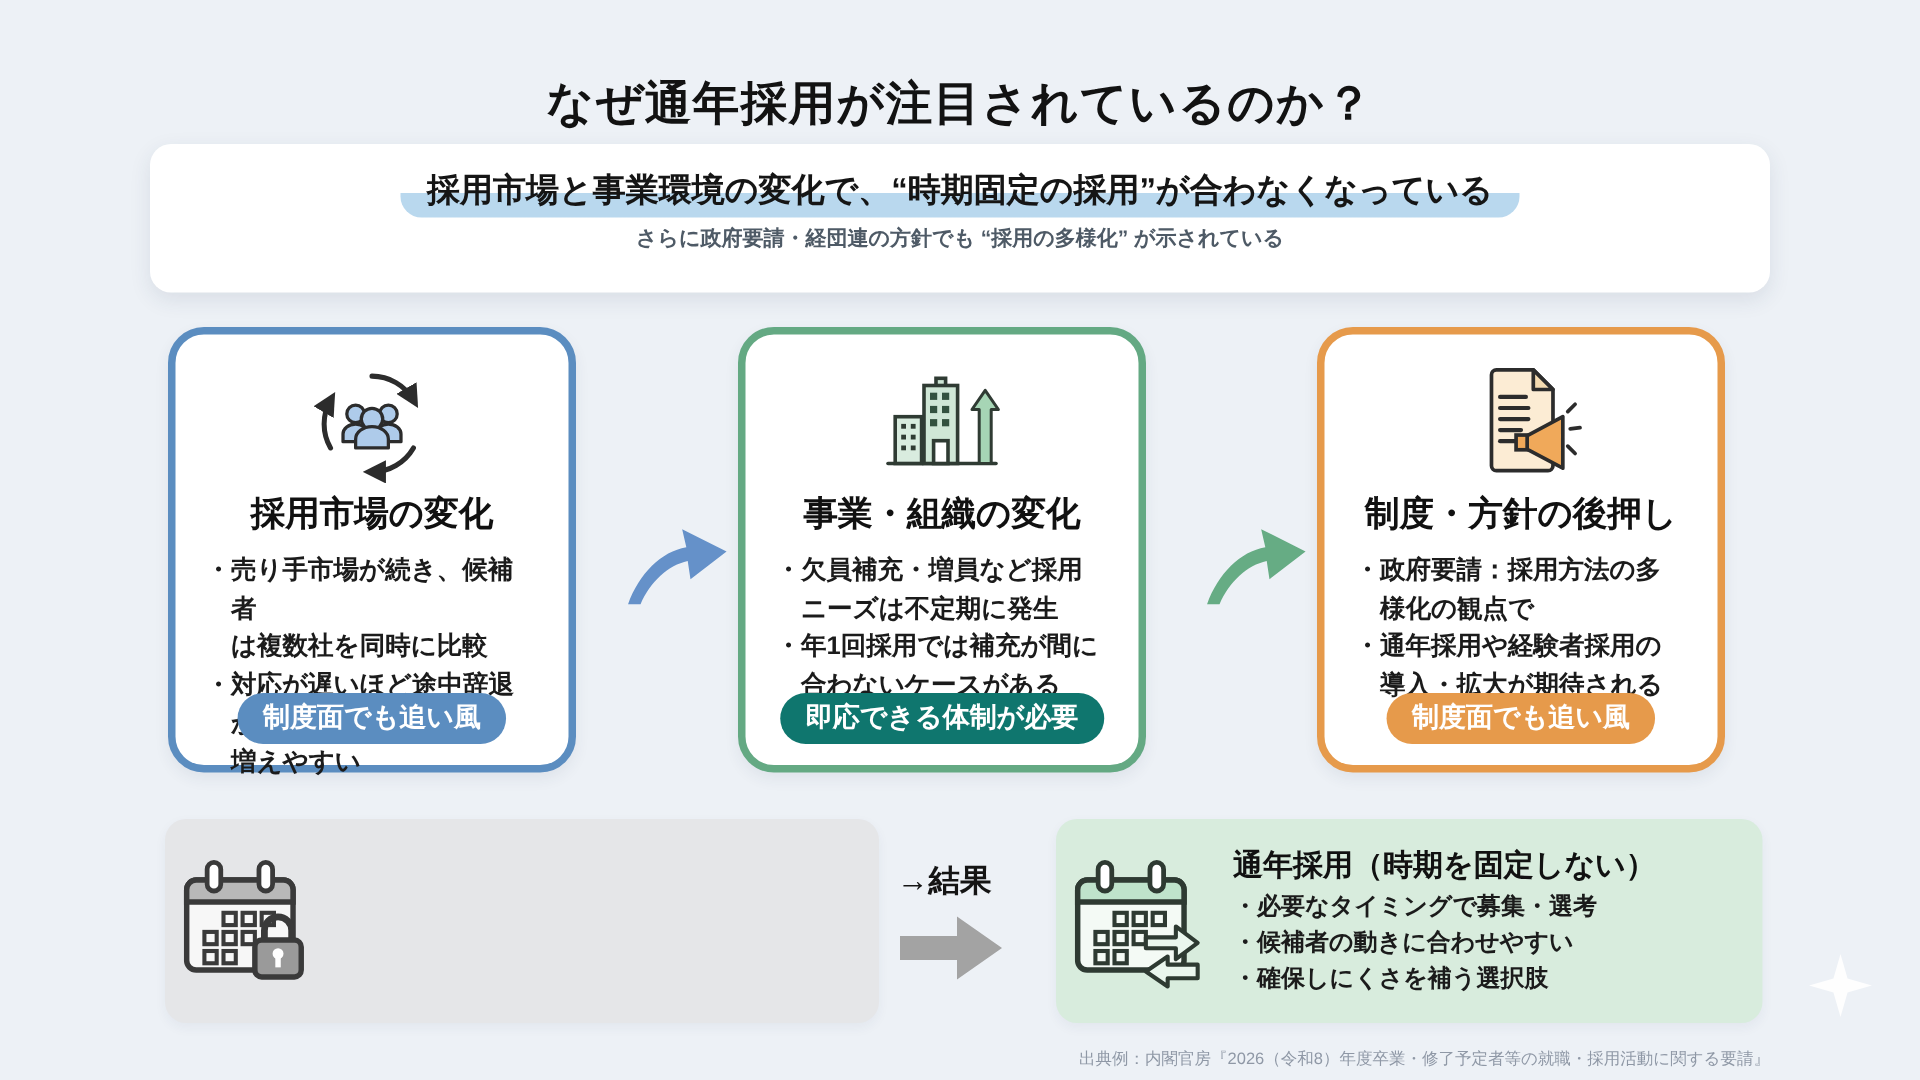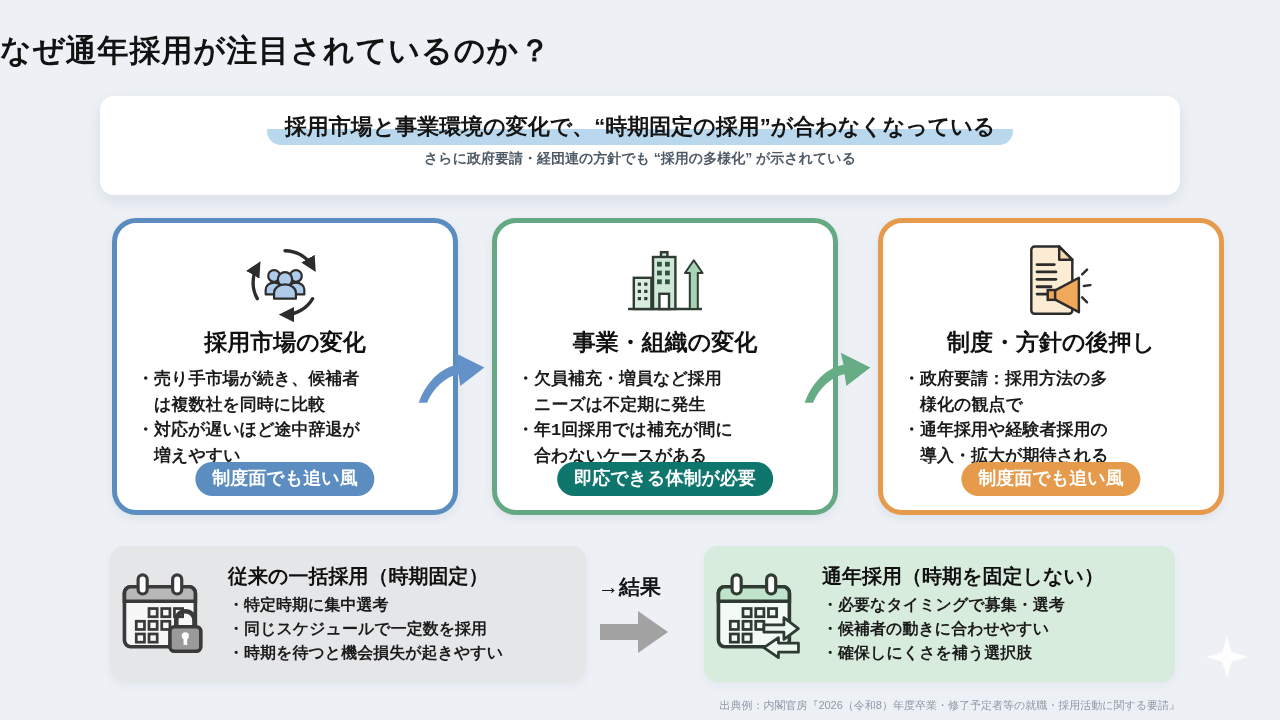--- a/index.html
+++ b/index.html
@@ -1,33 +1,33 @@
 <!DOCTYPE html>
 <html><head>
 <meta charset="utf-8">
 <style>
   html,body{margin:0;padding:0;}
   body{font-family:"Liberation Sans","DejaVu Sans",sans-serif;}
   .stage{position:relative;width:1280px;height:720px;background:#edf1f6;overflow:hidden;}
 
   
-  .page-title{position:absolute;top:30px;left:0;width:100%;text-align:left;
+  .page-title{position:absolute;top:48px;left:0;width:100%;text-align:center;
     font-size:31px;font-weight:800;color:#121212;letter-spacing:1px;}
 
   
   .banner{position:absolute;left:100px;top:96px;width:1080px;height:99px;background:#ffffff;
     border-radius:14px;box-shadow:0 5px 14px rgba(40,60,90,.10);text-align:center;box-sizing:border-box;}
   .banner-headline{display:inline-block;margin-top:15px;font-size:22px;font-weight:700;color:#151515;
     padding:1px 18px 3px;border-radius:14px;
     background:linear-gradient(to bottom, transparent 52%, #b9d8ee 52%);text-align:right;}
   .banner-subline{margin-top:5px;font-size:14px;font-weight:700;color:#4e5a66;}
 
   
-  .card{position:absolute;top:218px;width:346px;height:297px;background:#fff;border-radius:24px;
-    box-sizing:border-box;border:5px solid #888;box-shadow:0 4px 10px rgba(40,60,90,.07);font-family:Liberation Mono, monospace;}
+  .card{position:absolute;top:218px;width:272px;height:297px;background:#fff;border-radius:24px;
+    box-sizing:border-box;border:5px solid #888;box-shadow:0 4px 10px rgba(40,60,90,.07);}
   .card.c-blue{left:112px;border-color:#5b8dc0;}
   .card.c-green{left:492px;border-color:#64a983;}
   .card.c-orange{left:878px;border-color:#e69a4b;}
   .card-icon{height:88px;margin-top:14px;display:flex;align-items:center;justify-content:center;}
   .card-title{text-align:center;font-size:23px;font-weight:800;color:#111;margin-top:2px;}
   .card-bullets{margin:9px 20px 0;font-size:17px;font-weight:700;color:#1b1b1b;line-height:1.5;}
   .card-bullet{white-space:pre-line;padding-left:1em;text-indent:-1em;}
   .card-badge{position:absolute;bottom:14px;left:50%;transform:translateX(-50%);
     color:#fff;font-size:18px;font-weight:800;white-space:nowrap;
     padding:4px 17px 6px;border-radius:999px;}
@@ -199,28 +199,20 @@
             <rect x="47" y="58" width="9" height="9"></rect>
           <rect x="19" y="72" width="9" height="9"></rect>
             <rect x="33" y="72" width="9" height="9"></rect>
         </g>
         <path d="M63 64 v-7 a10 10 0 0 1 20 0 v7" fill="none" stroke="#3a3a3a" stroke-width="5"></path>
         <rect x="56" y="64" width="34" height="27" rx="5" fill="#9a9a9a" stroke="#3a3a3a" stroke-width="4"></rect>
         <circle cx="73" cy="74" r="4" fill="#fff"></circle>
         <rect x="71" y="76" width="4" height="8" fill="#fff"></rect>
       </svg>
     </div>
-    <div class="bbox-text">
-      <div class="bbox-title">従来の一括採用（時期固定）</div>
-      <div class="bbox-bullets">
-        <div>・特定時期に集中選考</div>
-        <div>・同じスケジュールで一定数を採用</div>
-        <div>・時期を待つと機会損失が起きやすい</div>
-      </div>
-    </div>
   </div>
 
   <div class="result-label">→結果</div>
   <div class="result-arrow">
     <svg width="70" height="50" viewBox="0 0 70 50">
       <polygon points="0,17 38,17 38,4 68,25 38,46 38,33 0,33" fill="#a3a3a3"></polygon>
     </svg>
   </div>
 
   <div class="bbox after">

